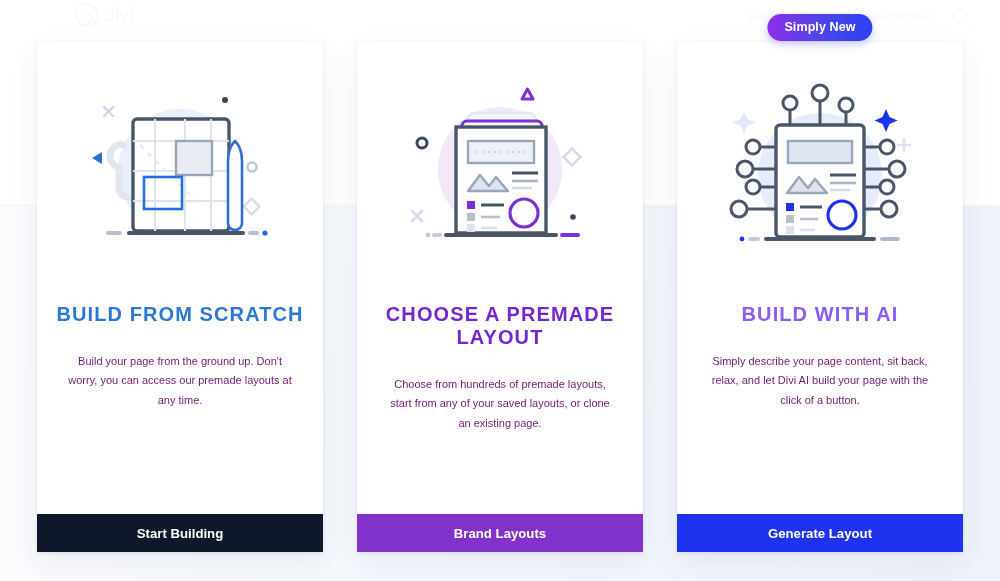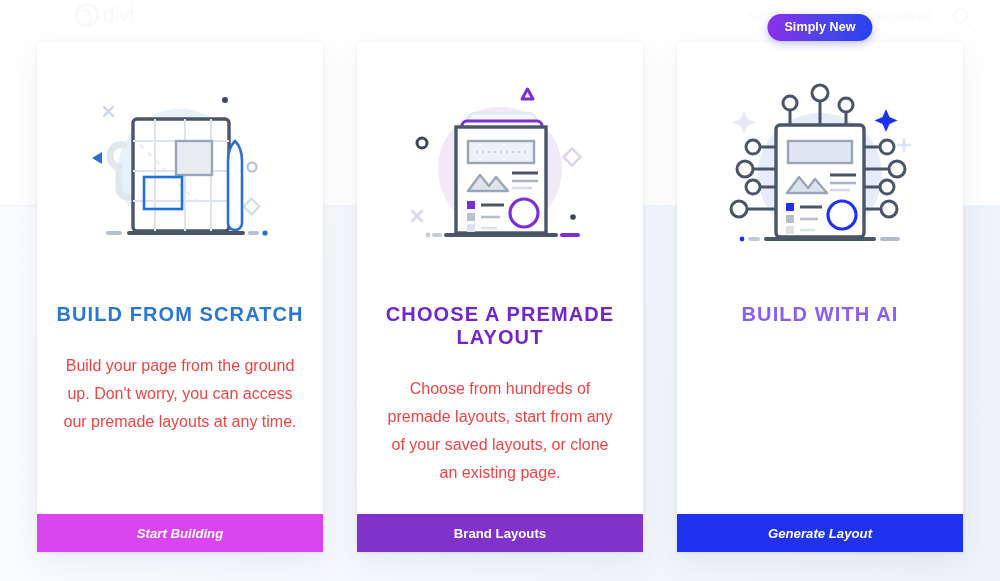--- a/index.html
+++ b/index.html
@@ -147,40 +147,40 @@
     letter-spacing: 1.1px;
     margin-top: 6px;
   }
   .c1 .card-title { color: #2a77d4; }
   .c2 .card-title { color: #7227cc; }
   .c3 .card-title { color: #8b5cf6; }
 
   .card-desc {
     margin: 26px 26px 0;
     text-align: center;
-    font-size: 16px;
+    font-size: 11px;
     line-height: 1.75;
-    color: #ef4444;
+    color: #701a75;
   }
 
   .card-btn {
     margin-top: auto;
     height: 38px;
     display: flex;
     align-items: center;
     justify-content: center;
     color: #ffffff;
     font-size: 13.2px;
     font-weight: bold;
     cursor: pointer;
     user-select: none;
   }
-  .c1 .card-btn { background: #d946ef; font-style: italic; }
+  .c1 .card-btn { background: #0f172a; }
   .c2 .card-btn { background: #8132ca; }
-  .c3 .card-btn { background: #1f33ef; font-style: italic; }
+  .c3 .card-btn { background: #1f33ef; }
 
   svg { display: block; }
 </style>
 </head>
 <body>
 
 <div id="stage">
 
   <div class="bg-band"></div>
   <div class="bg-band-2"></div>
@@ -357,17 +357,18 @@
 
           <circle cx="122" cy="132" r="14" fill="none" stroke="#1f33ef" stroke-width="3.2"></circle>
 
           <line x1="46" y1="156" x2="154" y2="156" stroke="#4a5568" stroke-width="4" stroke-linecap="round"></line>
           <circle cx="22" cy="156" r="2.4" fill="#1f33ef"></circle>
           <line x1="30" y1="156" x2="38" y2="156" stroke="#c3cbd8" stroke-width="4" stroke-linecap="round"></line>
           <line x1="162" y1="156" x2="178" y2="156" stroke="#b0bacb" stroke-width="4" stroke-linecap="round"></line>
         </svg>
       </div>
       <div class="card-title">BUILD WITH AI</div>
+      <div class="card-desc">Simply describe your page content, sit back, relax, and let Divi AI build your page with the click of a button.</div>
       <div class="card-btn">Generate Layout</div>
     </div>
 
   </div>
 </div>
 
 </body></html>

